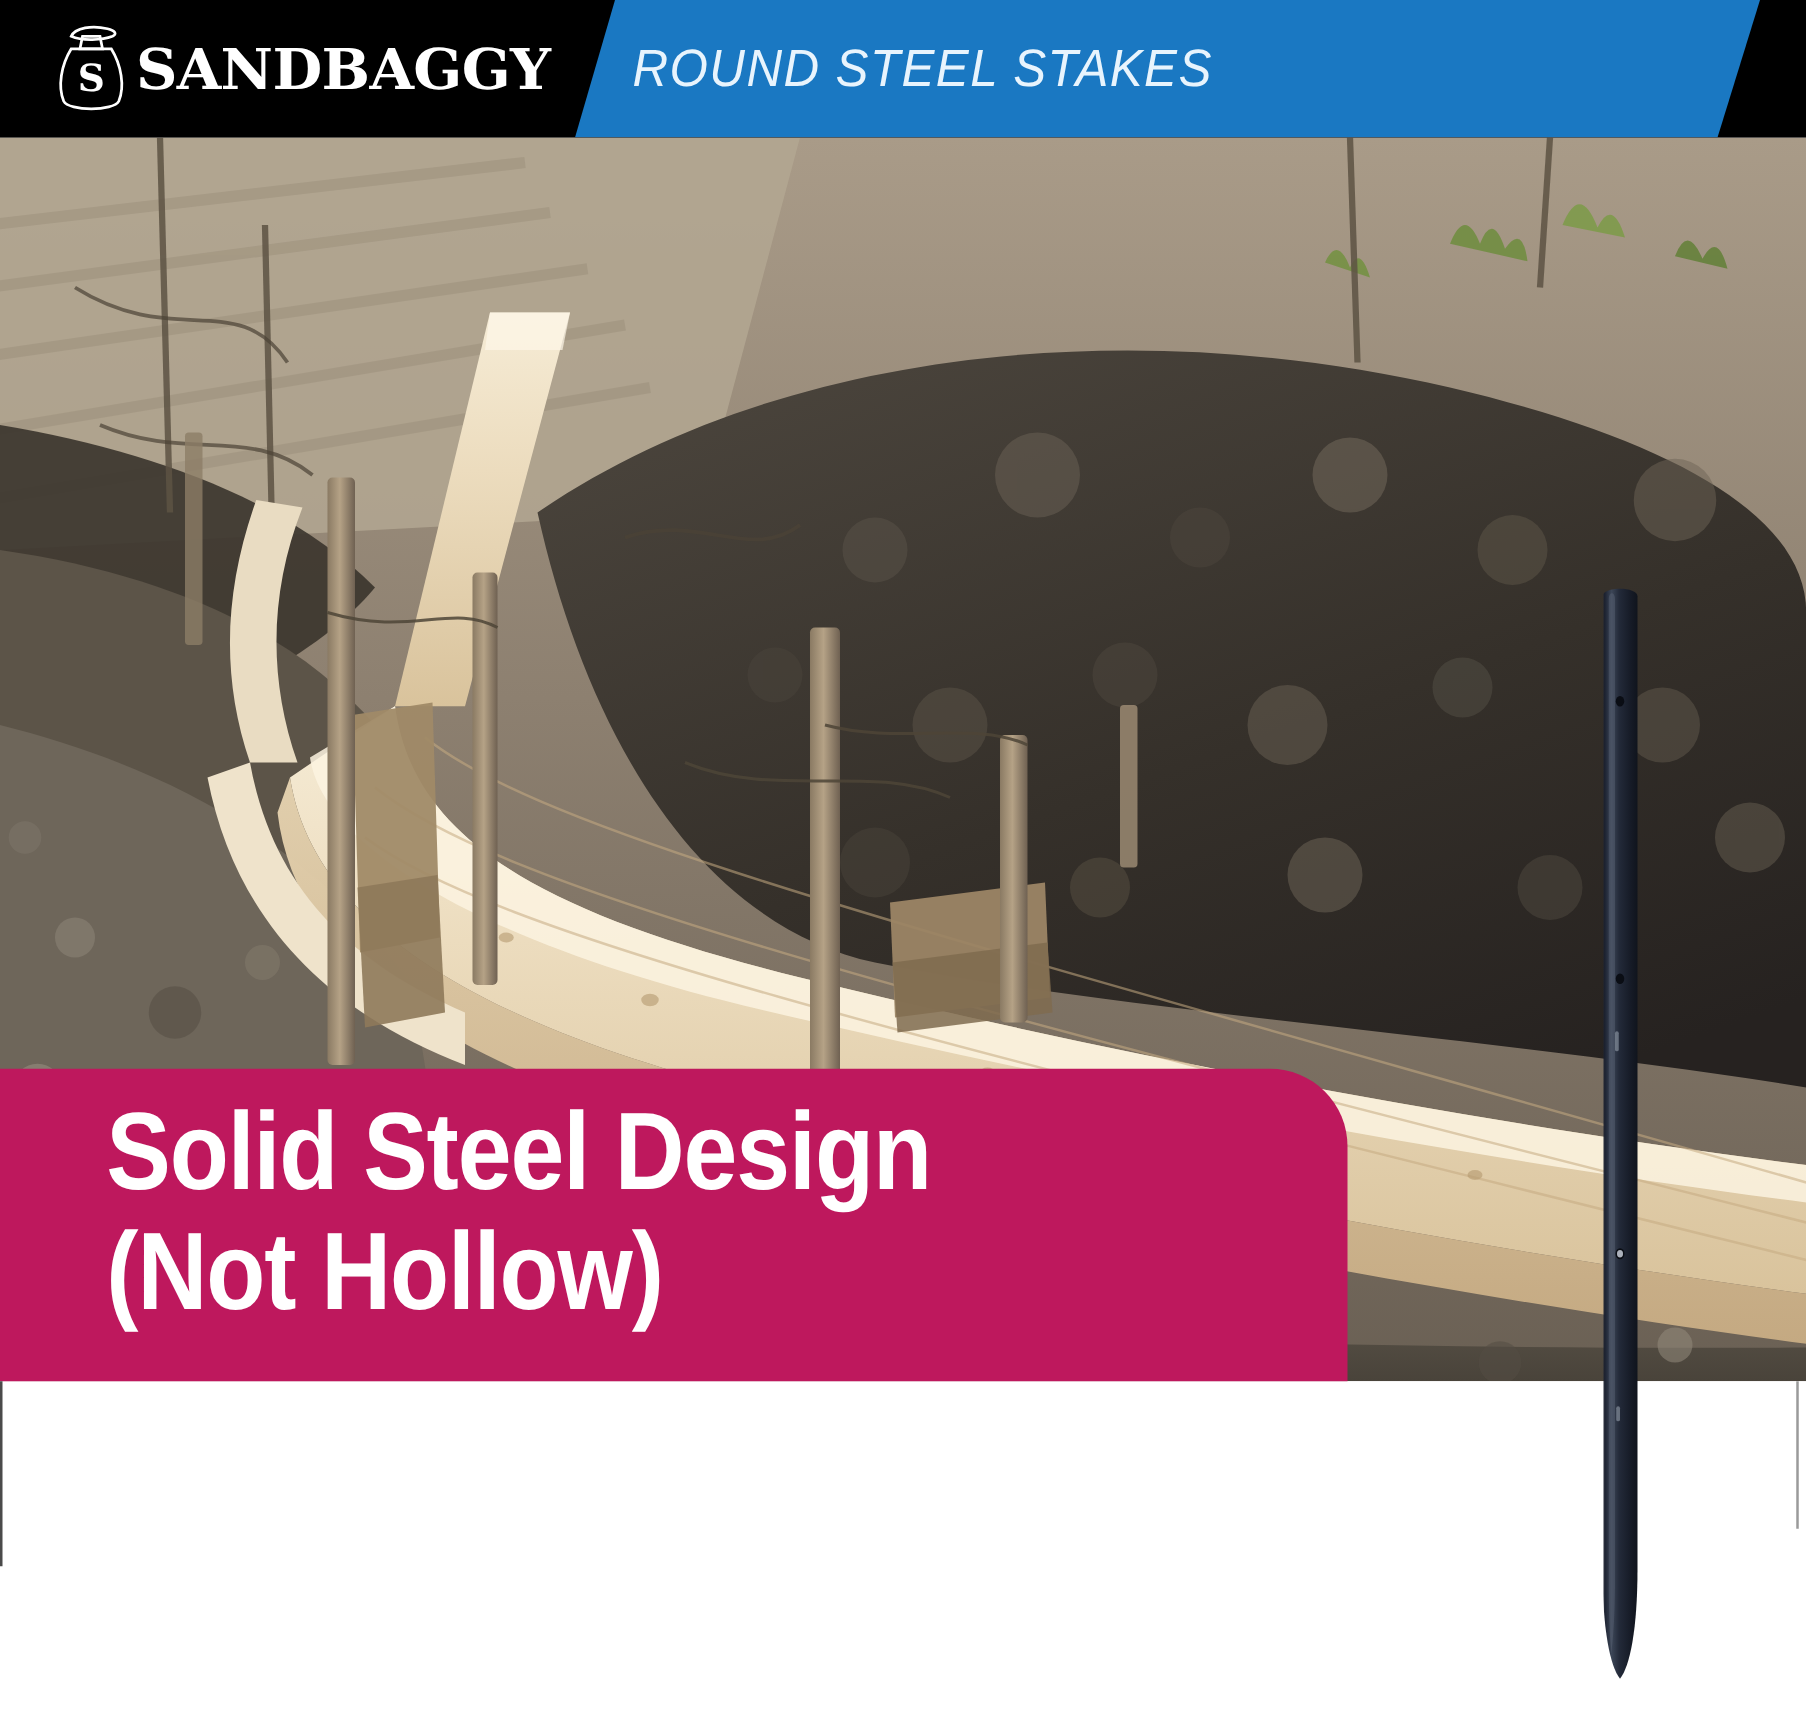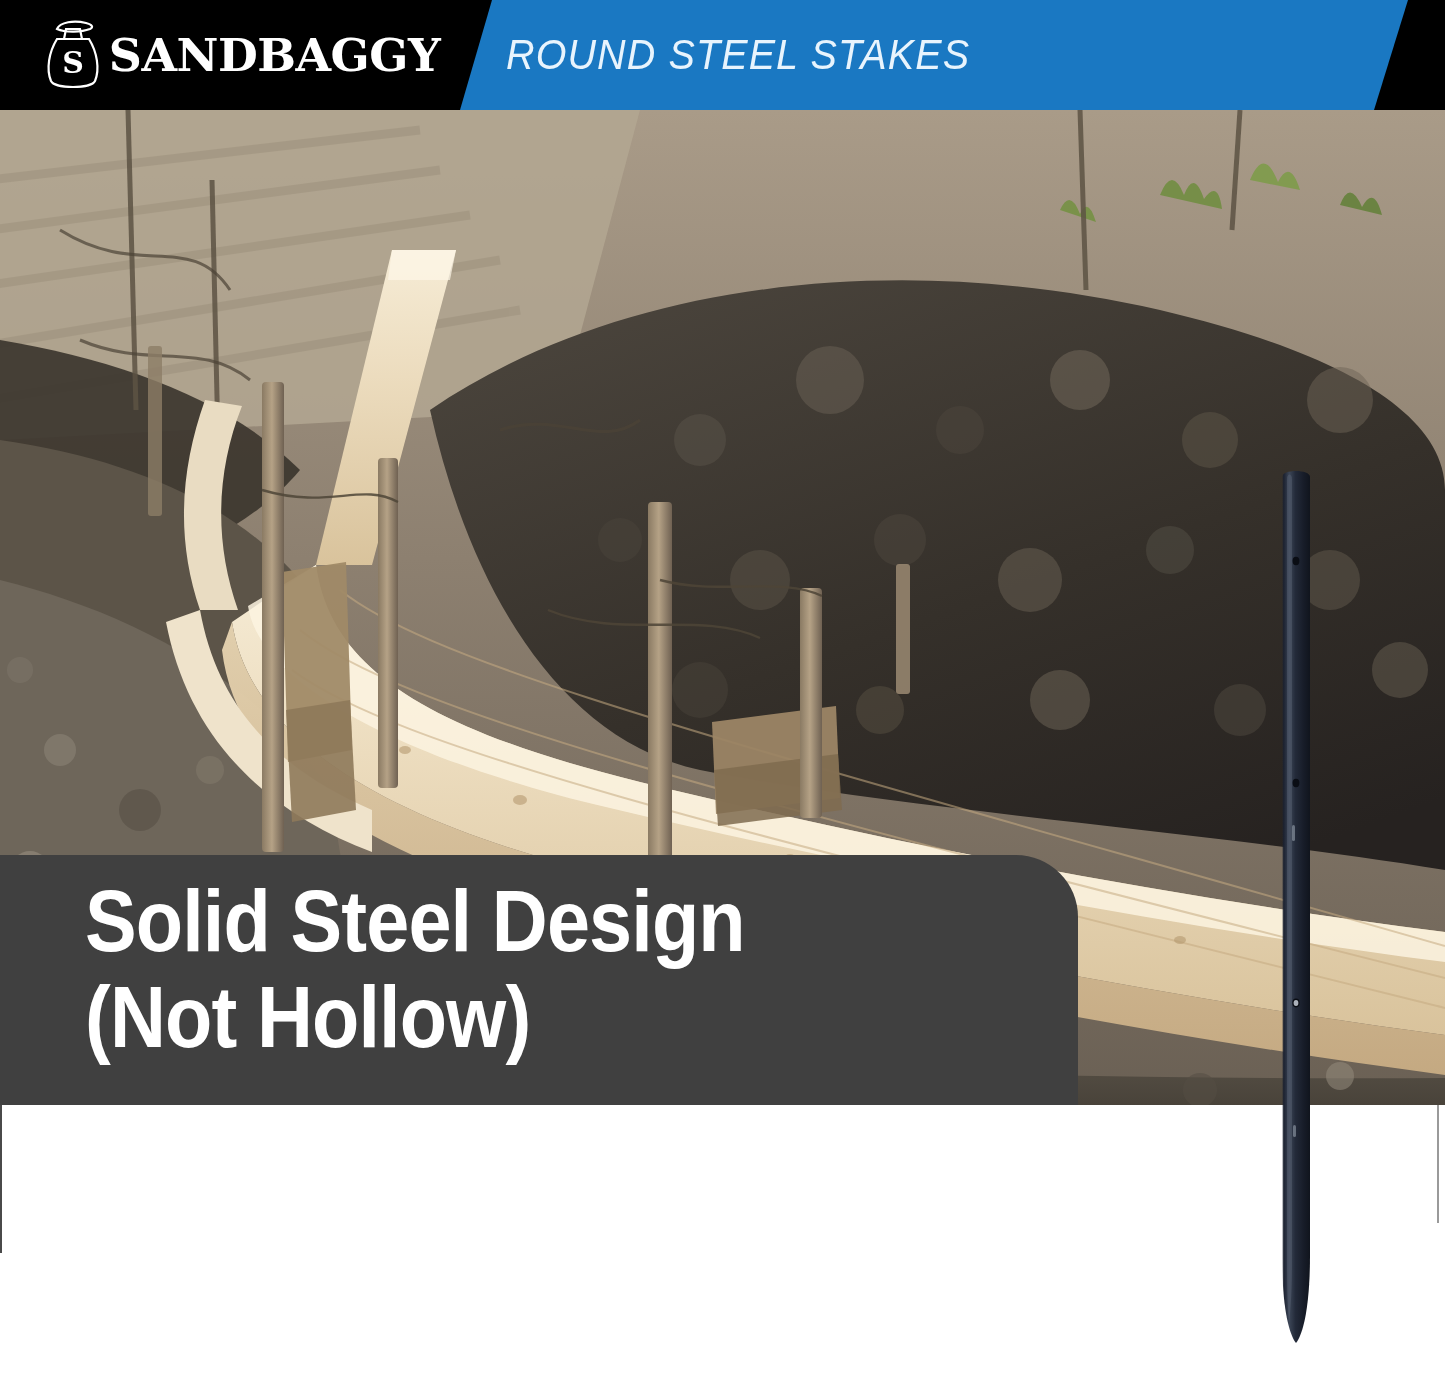--- a/index.html
+++ b/index.html
@@ -45,21 +45,21 @@
   
   .photo {
     position:absolute; left:0; top:110px; width:1445px; height:995px;
     overflow:hidden; z-index:10; background:#6b6257;
   }
   .photo svg { display:block; width:100%; height:100%; }
 
   
   .headline-panel {
     position:absolute; left:0; top:855px; width:1078px; height:250px;
-    background:#404040; border-top-right-radius:62px; z-index:25;
+    background:#be185d; border-top-right-radius:62px; z-index:25;
   }
   .headline {
     position:absolute; left:85px; top:18px; width:960px;
     color:#ffffff; font-weight:bold; font-size:88px; line-height:96px;
     letter-spacing:-1px;
     transform:scaleX(0.88); transform-origin:left top;
     font-family:"Liberation Sans", sans-serif;
     white-space:pre-line;
   }
 

